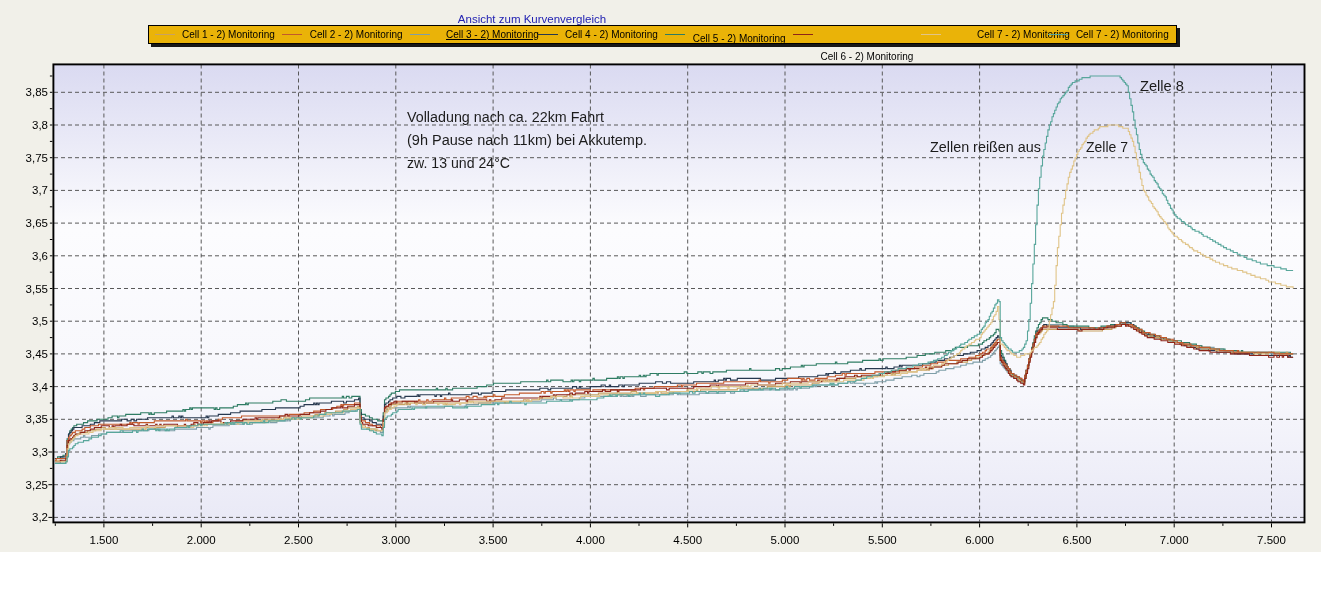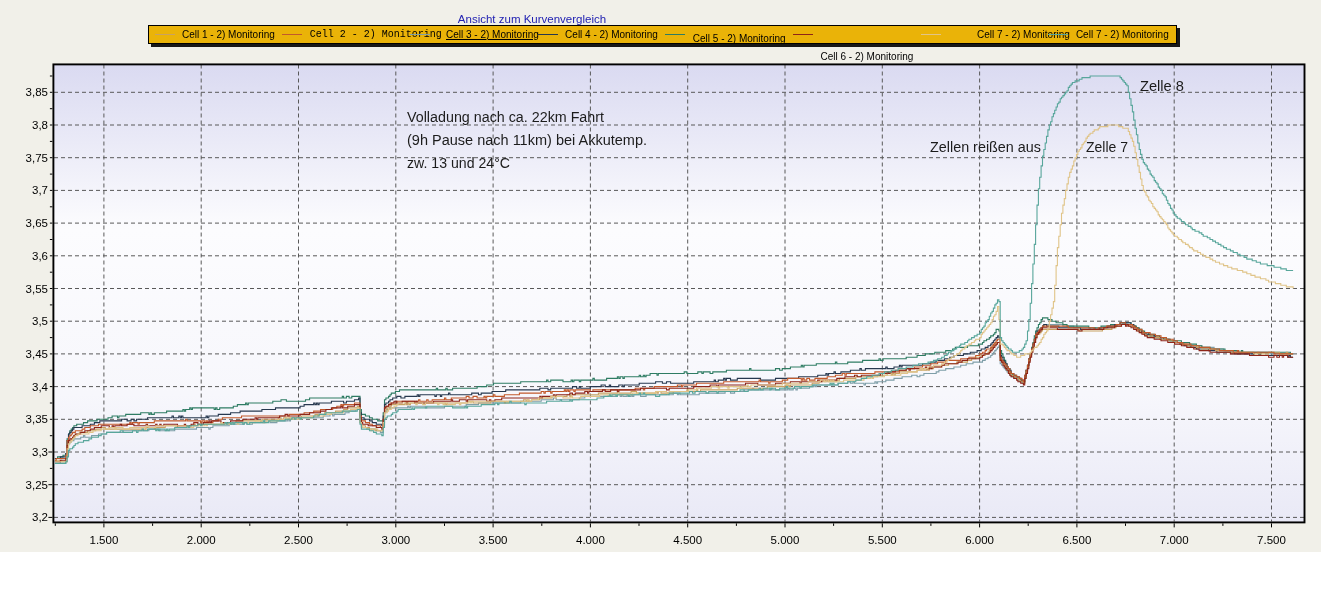--- a/index.html
+++ b/index.html
@@ -148,21 +148,21 @@
 <text x="407" y="168" textLength="103" lengthAdjust="spacingAndGlyphs">zw. 13 und 24°C</text>
 <text x="930" y="152" textLength="111" lengthAdjust="spacingAndGlyphs">Zellen reißen aus</text>
 <text x="1086" y="152" textLength="42" lengthAdjust="spacingAndGlyphs">Zelle 7</text>
 <text x="1140" y="91" textLength="44" lengthAdjust="spacingAndGlyphs">Zelle 8</text>
 </g>
 </svg>
 <div id="legend">
 <span style="position:absolute;left:5.5px;top:7.5px;width:20px;border-top:1.6px solid #C8A262"></span>
     <span style="position:absolute;left:33.0px;top:0;line-height:17px;">Cell 1 - 2) Monitoring</span>
 <span style="position:absolute;left:133.2px;top:7.5px;width:20px;border-top:1.6px solid #C25A2B"></span>
-    <span style="position:absolute;left:160.7px;top:0;line-height:17px;font-family:Liberation Mono, monospace;">Cell 2 - 2) Monitoring</span>
+    <span style="position:absolute;left:160.7px;top:0;line-height:17px;">Cell 2 - 2) Monitoring</span>
 <span style="position:absolute;left:260.9px;top:7.5px;width:20px;border-top:1.6px solid #7E9EA8"></span>
     <span style="position:absolute;left:297px;top:0;line-height:17px;text-decoration:underline;">Cell 3 - 2) Monitoring</span>
 <span style="position:absolute;left:388.6px;top:7.5px;width:20px;border-top:1.6px solid #27384F"></span>
     <span style="position:absolute;left:416.1px;top:0;line-height:17px;">Cell 4 - 2) Monitoring</span>
 <span style="position:absolute;left:516.3px;top:7.5px;width:20px;border-top:1.6px solid #2E7C63"></span>
     <span style="position:absolute;left:543.8px;top:4px;line-height:17px;text-decoration:underline;">Cell 5 - 2) Monitoring</span>
 <span style="position:absolute;left:644.0px;top:7.5px;width:20px;border-top:1.6px solid #8E2518"></span>
     <span style="position:absolute;left:671.5px;top:0;line-height:17px;margin-top:22px;">Cell 6 - 2) Monitoring</span>
 <span style="position:absolute;left:771.7px;top:7.5px;width:20px;border-top:1.6px solid #E0C488"></span>
     <span style="position:absolute;left:828px;top:0;line-height:17px;">Cell 7 - 2) Monitoring</span>

